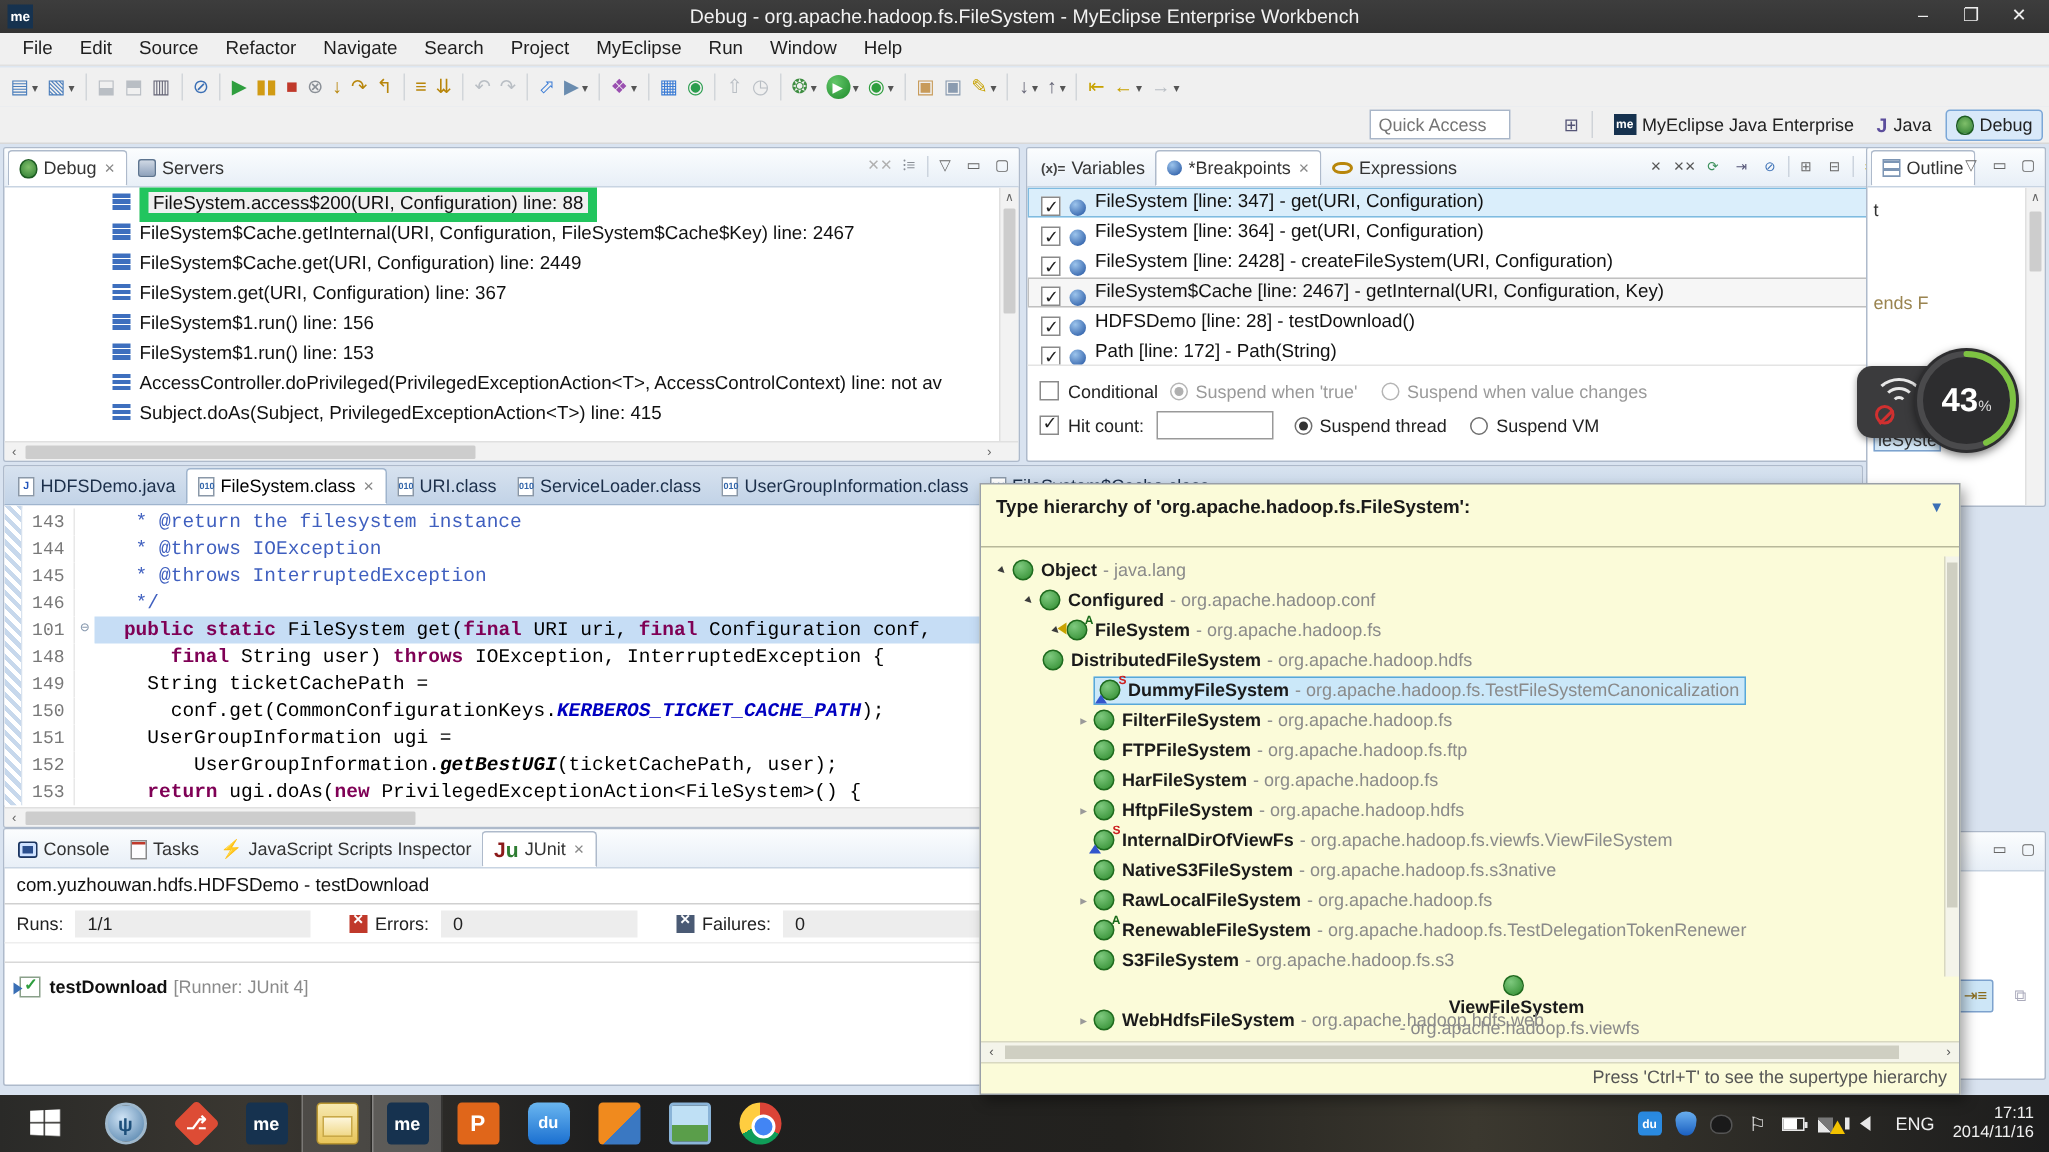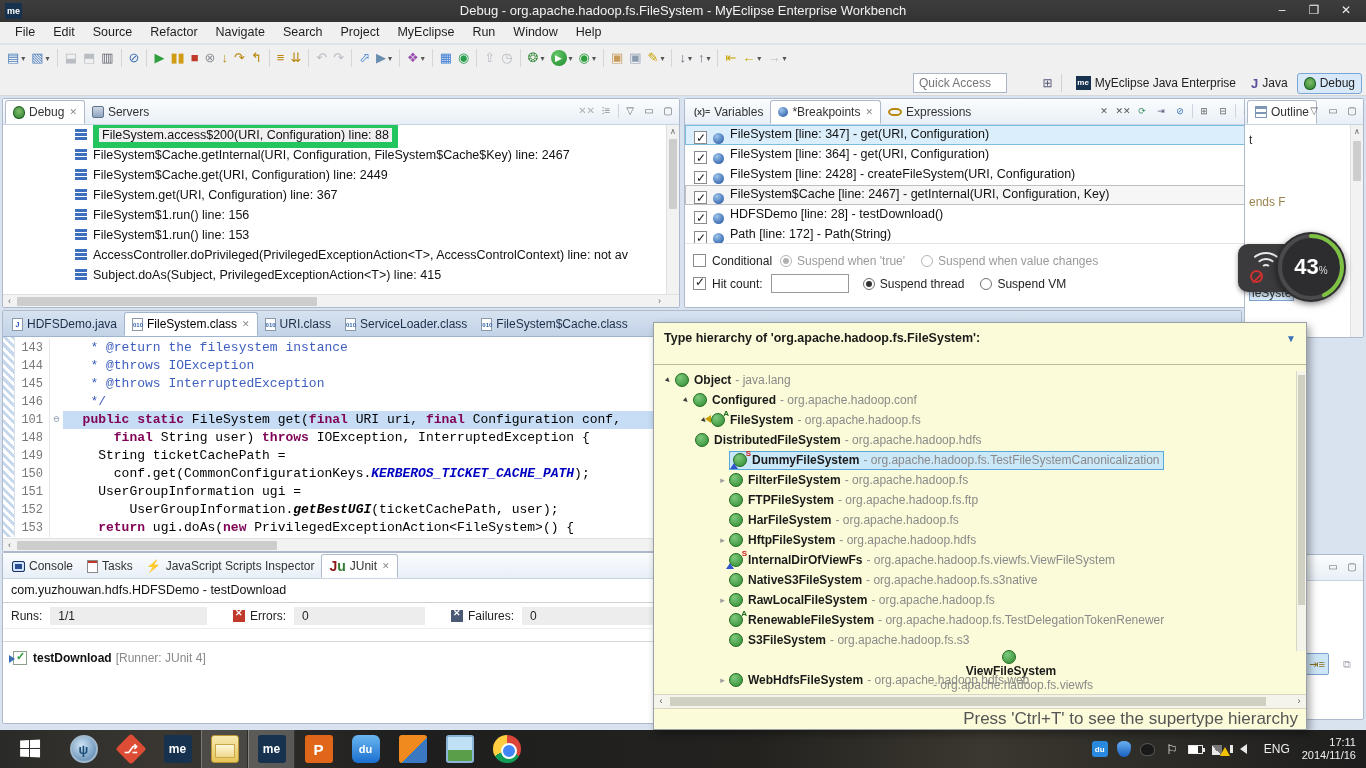--- a/index.html
+++ b/index.html
@@ -147,21 +147,21 @@
   .hico .dec.A{color:#1a6b1a;}
   .hico .dec.S{color:#cc2222;}
   .hico .tri{position:absolute;left:-4px;bottom:-3px;width:0;height:0;border-left:4px solid transparent;border-right:4px solid transparent;border-bottom:6px solid #3355cc;}
   .hico .focusmark{position:absolute;left:-7px;top:1px;width:0;height:0;border-top:4px solid transparent;border-bottom:4px solid transparent;border-right:6px solid #c8a200;}
   .hname{font-weight:bold;color:#1a1a1a;}
   .hpkg{color:#8a8a8a;margin-left:4px;}
   .hsel{display:inline-flex;align-items:center;background:#cbe8f9;border:1px solid #57a8d8;padding:0 3px;height:19px;}
   #hier-hscroll{position:relative;height:14px;background:#f4f4ea;border-top:1px solid #d8d8c0;}
   #hier-hscroll .sarr{position:absolute;top:0;width:14px;height:13px;text-align:center;font-size:9px;color:#555;line-height:13px;}
   #hier-hscroll .sthumb{position:absolute;left:16px;right:40px;top:2px;height:9px;background:#cfcfc2;}
-  #hier-footer{height:20px;line-height:19px;text-align:right;padding-right:8px;color:#555;border-top:1px solid #d8d8c0;font-size:17px;}
+  #hier-footer{height:20px;line-height:19px;text-align:right;padding-right:8px;color:#555;border-top:1px solid #d8d8c0;font-size:12px;}
   #hier-vscroll{position:absolute;right:0;top:48px;width:10px;height:280px;background:#f4f4ea;border-left:1px solid #d8d8c0;}
   #hier-vscroll .sthumb{position:absolute;left:1px;right:1px;top:4px;height:230px;background:#cfcfc2;}
   
   #battery-widget{position:absolute;left:1238px;top:136px;width:108px;height:72px;z-index:200;}
   #bw-left{position:absolute;left:0;top:12px;width:58px;height:48px;background:#3b3b3d;border-radius:10px;box-shadow:0 2px 5px rgba(0,0,0,.4);}
   .wifi-arc{position:absolute;border:2px solid #e8e8e8;border-color:#e8e8e8 transparent transparent transparent;border-radius:50%;}
   #bw-slash{position:absolute;left:12px;top:26px;width:13px;height:13px;border:2px solid #d03030;border-radius:50%;}
   #bw-slash::after{content:"";position:absolute;left:-1px;top:4.5px;width:13px;height:2px;background:#d03030;transform:rotate(-45deg);}
   #bw-circle{position:absolute;right:0;top:0;width:70px;height:70px;background:#2d2d2f;border-radius:50%;box-shadow:0 2px 6px rgba(0,0,0,.5);}
   #bw-circle svg{position:absolute;left:0;top:0;}
@@ -524,20 +524,24 @@
           <span class="vtab">
             <span class="ticon ticon-classfile">010</span>
             <span>URI.class</span>
           </span>
           <span class="vtab">
             <span class="ticon ticon-classfile">010</span>
             <span>ServiceLoader.class</span>
           </span>
           <span class="vtab">
             <span class="ticon ticon-classfile">010</span>
+            <span>UserGroupInformation.class</span>
+          </span>
+          <span class="vtab">
+            <span class="ticon ticon-classfile">010</span>
             <span>FileSystem$Cache.class</span>
           </span>
         </div>
       <div id="code-wrap">
         <div id="ruler"></div>
         <div id="code-lines">
             <div class="cline"><span class="lnum">143</span><span class="lfold"></span><span class="ltext"><span class="cd-c">   * @return the filesystem instance</span></span></div>
             <div class="cline"><span class="lnum">144</span><span class="lfold"></span><span class="ltext"><span class="cd-c">   * @throws IOException</span></span></div>
             <div class="cline"><span class="lnum">145</span><span class="lfold"></span><span class="ltext"><span class="cd-c">   * @throws InterruptedException</span></span></div>
             <div class="cline"><span class="lnum">146</span><span class="lfold"></span><span class="ltext"><span class="cd-c">   */</span></span></div>

